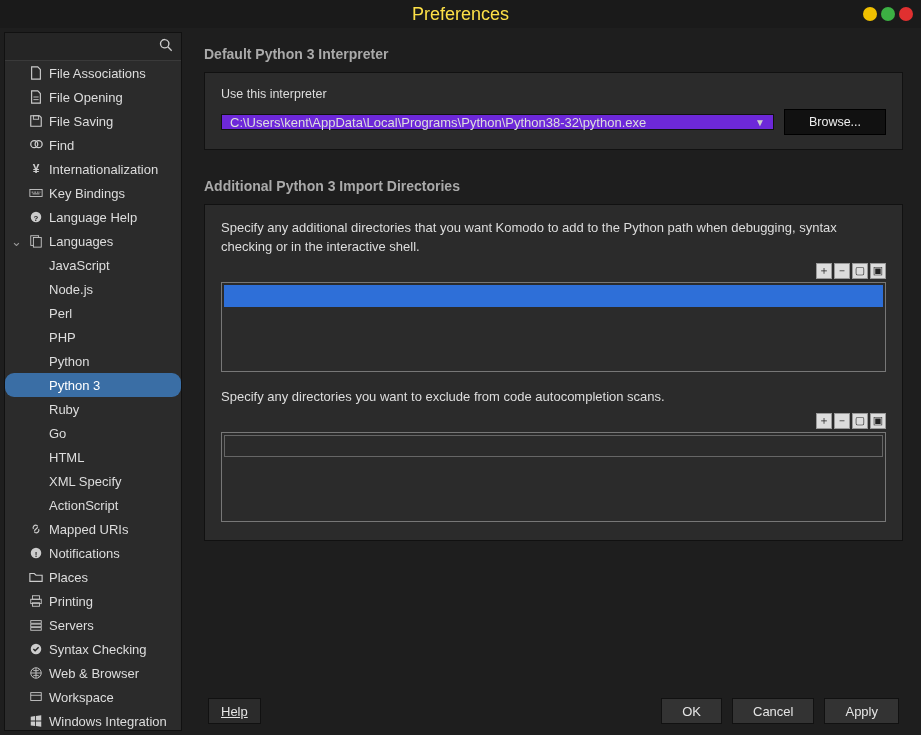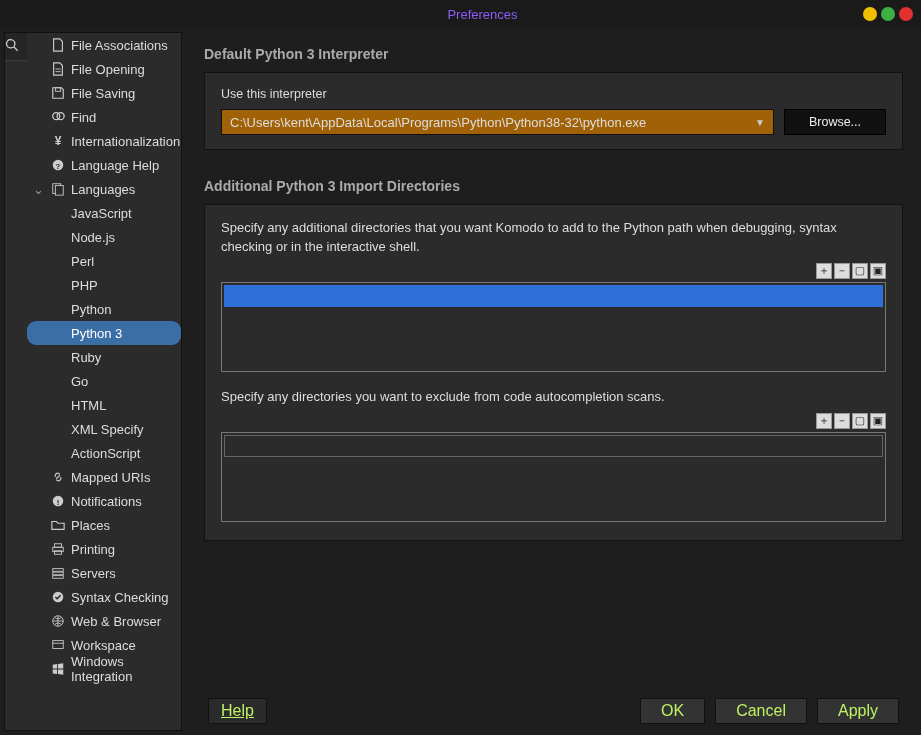--- a/index.html
+++ b/index.html
@@ -1,55 +1,55 @@
 <!DOCTYPE html>
 <html><head>
 <meta charset="utf-8">
 <style>
 * { margin:0; padding:0; box-sizing:border-box; font-family:"Segoe UI",Arial,sans-serif; }
 body { background:#1e1e1e; width:921px; height:735px; overflow:hidden; color:#ccc; font-size:13px; }
 
 .titlebar { height:28px; background:#1a1a1a; display:flex; align-items:center; position:relative; }
-.title { position:absolute; left:50%; transform:translateX(-50%); color:#8b5cf6; font-size:13px;margin-left:22px; }
+.title { position:absolute; left:50%; transform:translateX(-50%); color:#fde047; font-size:18px; }
 .win-controls { position:absolute; right:8px; display:flex; gap:4px; }
 .circle { width:14px; height:14px; border-radius:50%; cursor:pointer; }
 .c-yellow{background:#f0c000;} .c-green{background:#3cb043;} .c-red{background:#e03030;}
 
 .body { display:flex; height:calc(735px - 28px); }
 
-.sidebar { width:178px; background:#2b2b2b; display:flex; flex-direction:row; border:1px solid #111; margin:4px 0 4px 4px; }
+.sidebar { width:178px; background:#2b2b2b; display:flex; flex-direction:column; border:1px solid #111; margin:4px 0 4px 4px; }
 .search-row { height:28px; display:flex; align-items:center; justify-content:flex-end; padding-right:8px; border-bottom:1px solid #3a3a3a; background:#252525;}
 .search-icon { color:#ddd; font-size:14px; }
 .tree { flex:1; overflow-y:auto; position:relative; }
 .tree::-webkit-scrollbar{width:10px;} .tree::-webkit-scrollbar-thumb{background:#444;}
 .tree-item { height:24px; display:flex; align-items:center; padding-left:24px; color:#ddd; cursor:pointer; gap:6px; font-size:13px; }
 .tree-item.sub { padding-left:44px; }
 .tree-item.sel { background:#3a6ea5; color:#fff;border-radius:9px; }
 .tree-item .ic { width:14px; display:flex; justify-content:center; color:#ccc; font-size:12px;}
 
 .content { flex:1; display:flex; flex-direction:column; padding:18px 18px 0 22px; background:#1e1e1e; }
 .section-title { color:#aaa; font-weight:bold; font-size:14px; margin-bottom:10px;}
 .panel { background:#2b2b2b; border:1px solid #111; padding:14px 16px; }
 .label { color:#ddd; font-size:12.5px; margin-bottom:8px;}
 .row { display:flex; gap:10px; align-items:center; }
-.combo { flex:1; height:26px; background:#a16207; border:1px solid #111; color:#ddd; padding:0 8px; display:flex; align-items:center; justify-content:space-between; }
+.combo { flex:1; height:16px; background:#6d28d9; border:1px solid #111; color:#ddd; padding:0 8px; display:flex; align-items:center; justify-content:space-between; }
 .combo .arrow{font-size:10px;color:#ccc;}
 .btn-browse { width:102px; height:26px; background:#111; color:#eee; border:1px solid #000; cursor:pointer; font-size:12.5px;}
 
 .desc { color:#ddd; font-size:13px; line-height:1.45; margin-bottom:6px;}
 .list-controls { display:flex; justify-content:flex-end; gap:2px; margin-bottom:3px;}
 .list-controls .sq { width:16px; height:16px; background:#ddd; color:#222; font-size:11px; display:flex; align-items:center; justify-content:center; cursor:pointer; border:1px solid #999;}
 .listbox { height:90px; background:#2b2b2b; border:1px solid #777; }
 .listbox .sel-row { height:22px; margin:2px; background:#2e6fd8; }
 .listbox2 { height:90px; background:#2b2b2b; border:1px solid #777; }
 .listbox2 .edit-row { height:22px; margin:2px; background:#2b2b2b; border:1px solid #666;}
 
 .spacer { flex:1; }
 .button-bar { height:48px; display:flex; align-items:center; padding:0 4px; gap:10px;}
-.btn { height:26px; padding:0 20px; background:#333; border:1px solid #111; color:#bef264; cursor:pointer; font-size:16px;}
+.btn { height:26px; padding:0 20px; background:#333; border:1px solid #111; color:#e5e5e5; cursor:pointer; font-size:13px;}
 .btn.help { background:#2b2b2b; text-decoration:underline; padding:0 12px;}
 
 svg { width:14px; height:14px; fill:#ccc; }
 </style>
 </head>
 <body>
 
 <div class="titlebar">
   <div class="title">Preferences</div>
   <div class="win-controls">
@@ -106,20 +106,29 @@
         </div>
         <div class="tree-item">
           <span class="ic">
             <span style="font-weight:bold">¥</span>
           </span>
           <span>Internationalization</span>
         </div>
         <div class="tree-item">
           <span class="ic">
             <svg viewBox="0 0 16 16">
+              <rect x="1" y="4" width="14" height="8" fill="none" stroke="#ccc"></rect>
+              <path d="M3 7h2M6 7h2M9 7h2M12 7h1M4 9h8" stroke="#ccc"></path>
+            </svg>
+          </span>
+          <span>Key Bindings</span>
+        </div>
+        <div class="tree-item">
+          <span class="ic">
+            <svg viewBox="0 0 16 16">
               <circle cx="8" cy="8" r="6" fill="#ccc"></circle>
               <text x="8" y="12" text-anchor="middle" font-size="9" fill="#222" font-weight="bold">?</text>
             </svg>
           </span>
           <span>Language Help</span>
         </div>
         <div class="tree-item" style="position: relative;">
           <span style="position: absolute; left: 6px; color: rgb(153, 153, 153);">⌄</span>
           <span class="ic">
             <svg viewBox="0 0 16 16">

